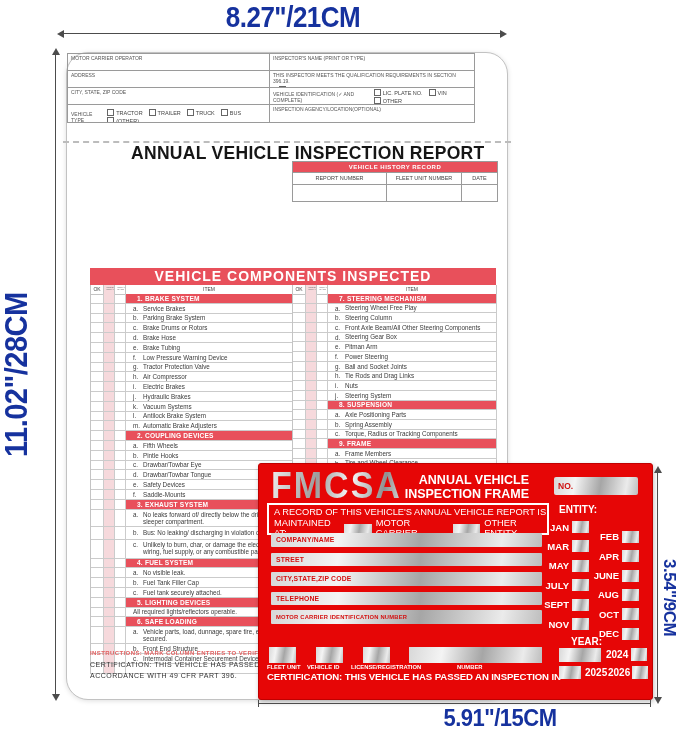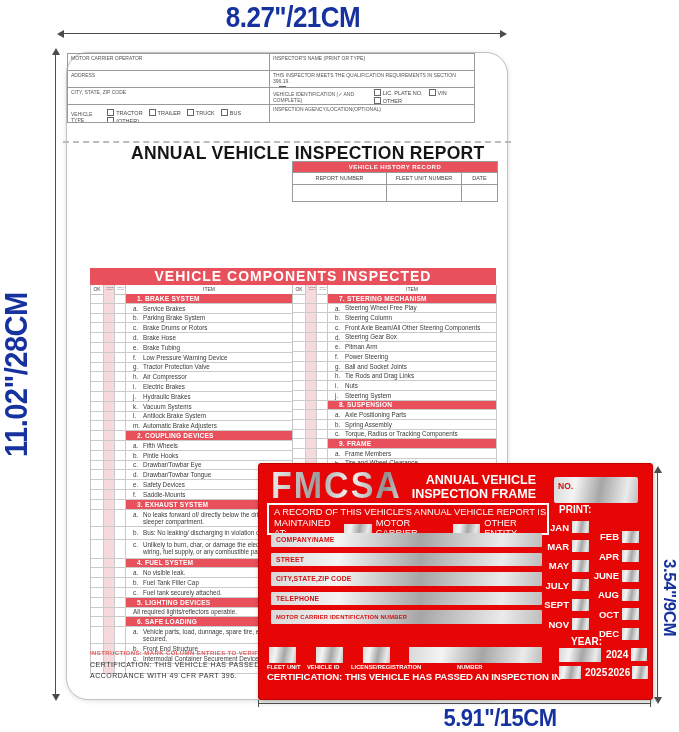--- a/index.html
+++ b/index.html
@@ -77,22 +77,22 @@
   #instructions{left:23px;top:597px;font-size:6px;color:#e26060;letter-spacing:.4px;font-weight:bold}
   #sheet-cert{left:23px;top:606px;font-size:7px;color:#333;letter-spacing:.5px;line-height:11px;white-space:nowrap}
 
   
   #fmcsa{left:258px;top:463px;width:393px;height:235px;background:#e60606;border:1px solid #bf0000;
          border-radius:3px;z-index:5;box-shadow:1px 2px 5px rgba(0,0,0,.25)}
   .silver{background:linear-gradient(100deg,#d8d8d8,#f4f4f4 25%,#a6a6a6 55%,#ebebeb 85%,#bdbdbd)}
   #fm-brand{left:12px;top:2px;font-size:34px;font-weight:800;letter-spacing:2px;transform:scaleY(1.1);
             background:linear-gradient(100deg,#efefef 0%,#9c9c9c 35%,#f7f7f7 60%,#8f8f8f 85%,#dedede);
             -webkit-background-clip:text;background-clip:text;color:transparent}
-  #fm-title{left:142px;top:9px;width:135px;text-align:right;color:#fff;font-weight:bold;font-size:12.5px;line-height:14px}
-  #fm-no{left:295px;top:13px;width:80px;height:26px;border-radius:2px;font-size:8.5px;font-weight:bold;
+  #fm-title{left:135px;top:9px;width:135px;text-align:right;color:#fff;font-weight:bold;font-size:12.5px;line-height:14px}
+  #fm-no{left:295px;top:13px;width:80px;height:18px;border-radius:2px;font-size:8.5px;font-weight:bold;
          color:#cf1010;line-height:18px;padding-left:4px}
   #fm-record{left:8px;top:39px;width:278px;height:28px;border:2px solid #fff;color:#fff;font-weight:normal;font-size:9.3px}
   #fm-record .l1{padding:2px 0 0 5px;white-space:nowrap}
   #fm-record .l2{display:flex;align-items:center;gap:4px;padding-left:5px;margin-top:1px}
   .rec-box{width:30px;height:9px;display:inline-block}
   #fm-month-label{left:300px;top:40px;color:#fff;font-weight:bold;font-size:10px}
   .month-row{position:absolute;display:flex;align-items:center;gap:3px;height:12px}
   .month-name{width:30px;text-align:right;color:#fff;font-weight:bold;font-size:9.5px}
   .month-box{width:17px;height:12px;display:inline-block}
   .fbar{position:absolute;left:12px;width:271px;height:13.5px;border-radius:1px;display:flex;align-items:center}
@@ -825,21 +825,21 @@
         <span>MAINTAINED AT:</span>
         <span class="l2" id="maintained-opts" style="padding:0;margin:0">
           <span class="silver rec-box"></span>
           <span>MOTOR CARRIER</span>
           <span class="silver rec-box"></span>
           <span>OTHER ENTITY</span>
         </span>
       </div>
   </div>
 
-  <div class="abs" id="fm-month-label">PRINT:</div>
+  <div class="abs" id="fm-month-label">ENTITY:</div>
   <div id="months">
       <div class="month-row" style="left: 280px; top: 57px; justify-content: space-between;">
         <span class="month-name">JAN</span>
         <span class="silver month-box"></span>
       </div>
       <div class="month-row" style="left: 280px; top: 76.4px;">
         <span class="month-name">MAR</span>
         <span class="silver month-box"></span>
       </div>
       <div class="month-row" style="left: 280px; top: 95.8px;">

